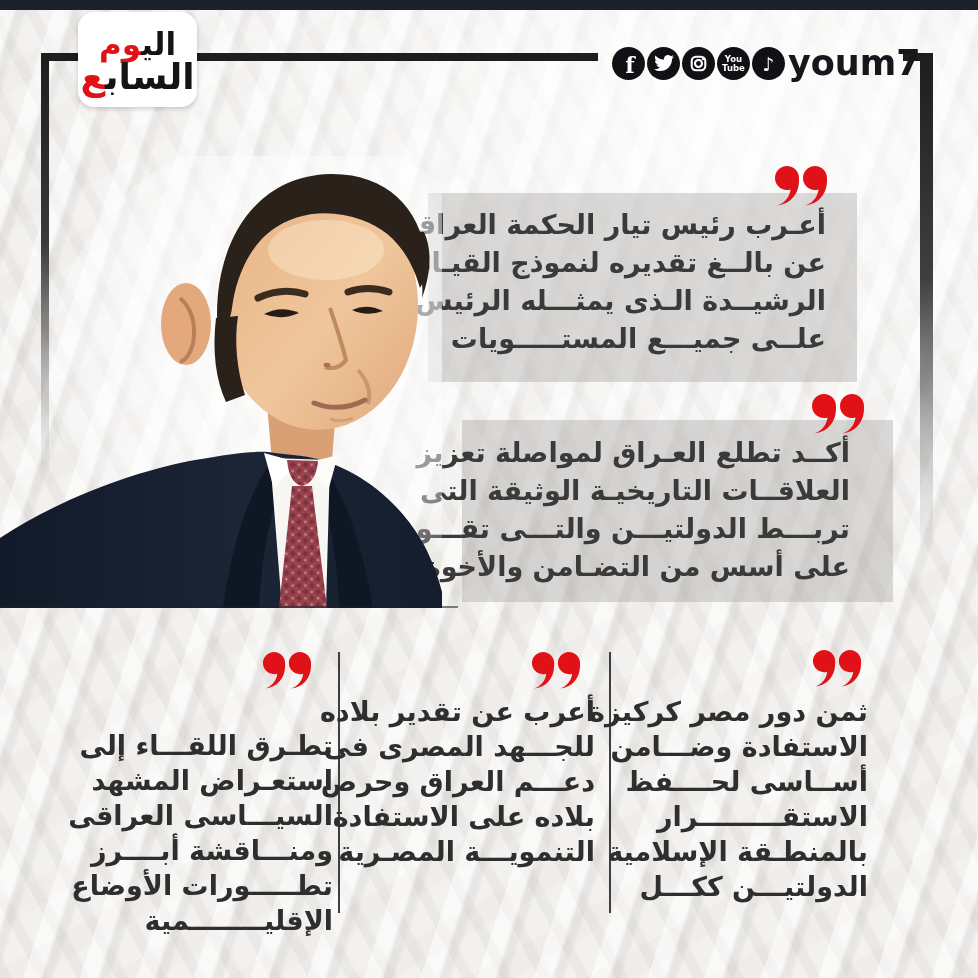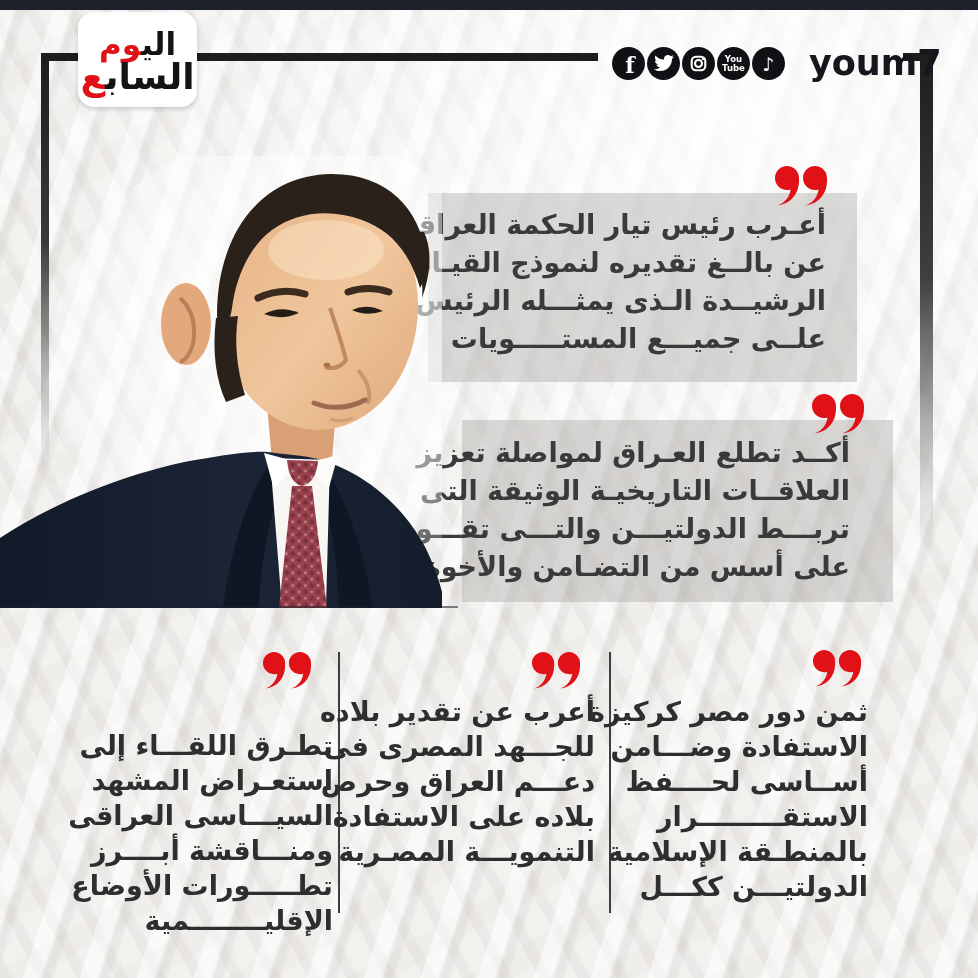--- a/index.html
+++ b/index.html
@@ -34,21 +34,21 @@
     display:flex; flex-direction:column; align-items:center; justify-content:center;
     direction:rtl; z-index:6; cursor:pointer;
   }
   .logo .l1 { font-size:31px; font-weight:bold; line-height:34px; letter-spacing:-1px; color:#141414; }
   .logo .l2 { font-size:36px; font-weight:bold; line-height:32px; letter-spacing:-1px; color:#141414; }
   .logo .red { color:#e01218; }
 
   
   .social { position:absolute; left:612px; top:43px; display:flex; align-items:center; gap:2px; z-index:6; }
   .sicon { width:33px; height:33px; display:block; cursor:pointer; }
-  .handle { margin-left:22px; font-size:35px; font-weight:bold; color:#15171c; letter-spacing:0px; }
+  .handle { margin-left:1px; font-size:35px; font-weight:bold; color:#15171c; letter-spacing:0px; }
 
   
   .portrait { position:absolute; left:0px; top:156px; width:442px; height:452px; z-index:5; }
   .portrait-edge { position:absolute; left:0px; top:606px; width:458px; height:2px; background:rgba(25,32,46,.55); z-index:5; }
 
   
   .qmark { position:absolute; width:52px; height:40px; z-index:4; }
   .qmark svg { display:block; width:100%; height:100%; }
 
   

